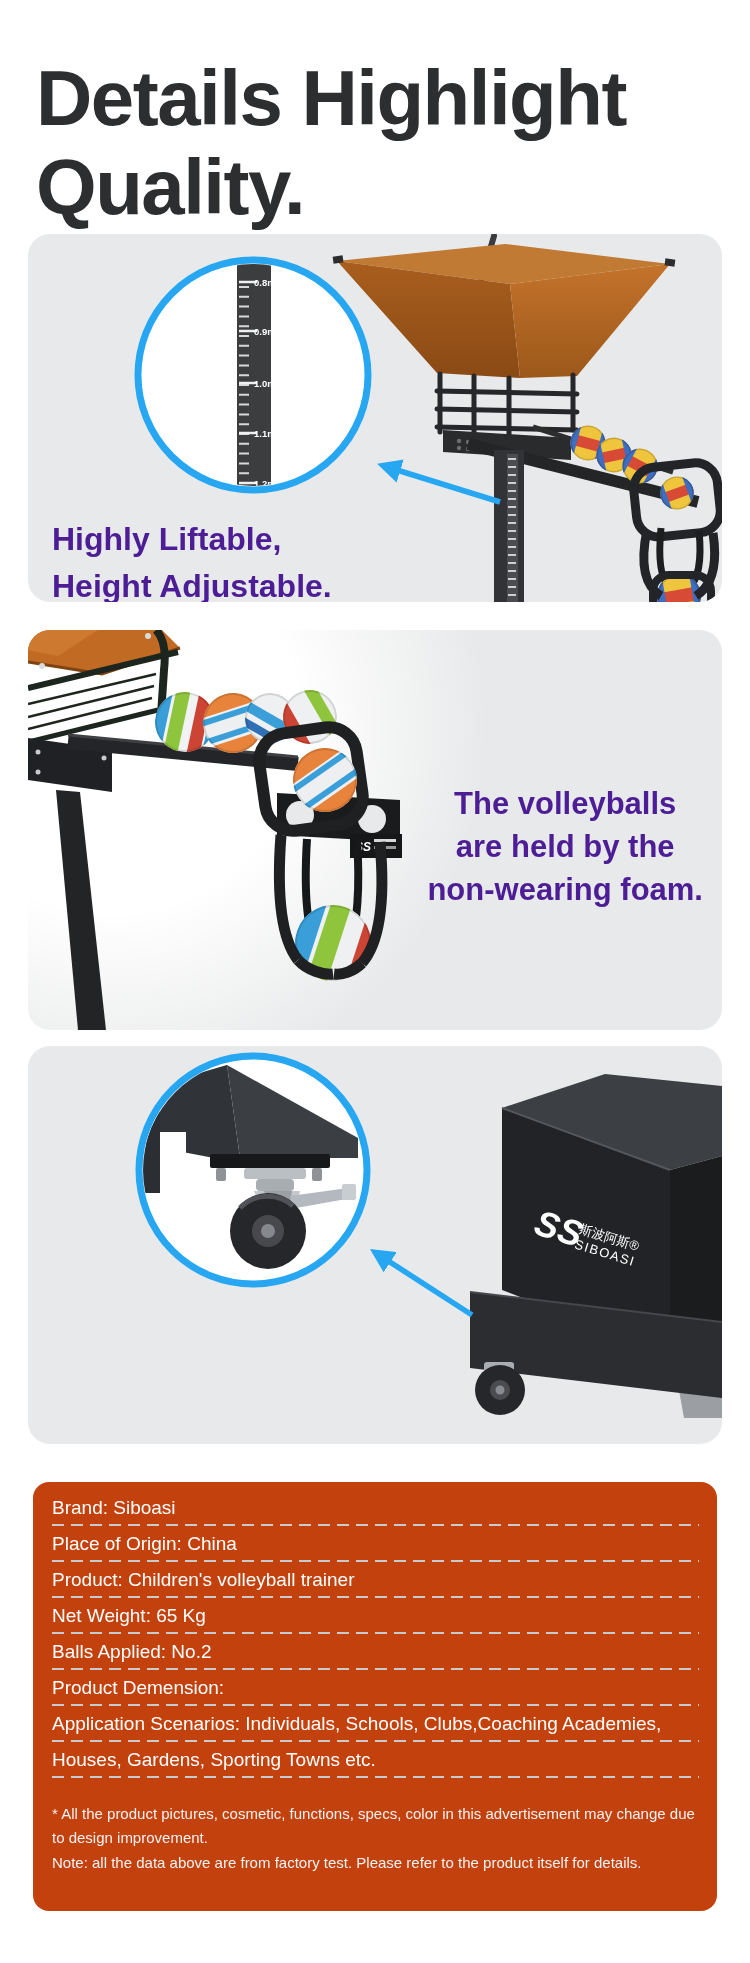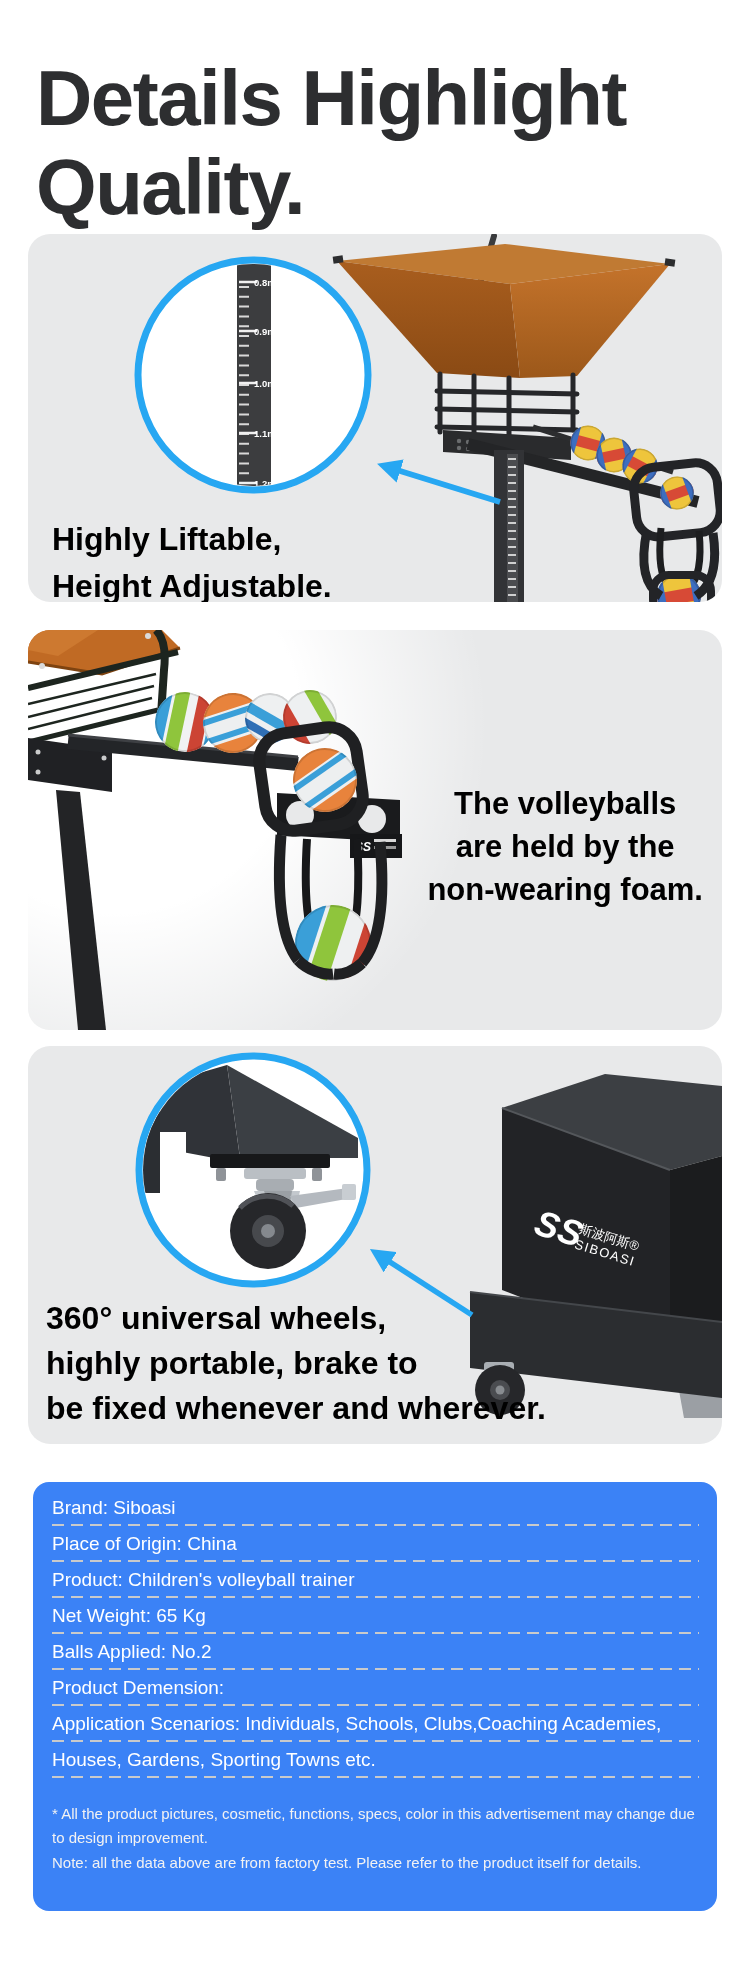--- a/index.html
+++ b/index.html
@@ -5,26 +5,26 @@
   html,body{margin:0;padding:0;background:#fff;}
   .page{position:relative;width:750px;height:1963px;background:#fff;overflow:hidden;
         font-family:"Liberation Sans",sans-serif;}
   .title{position:absolute;left:36px;top:2px;font-size:78px;line-height:89px;font-weight:bold;
          letter-spacing:-1.5px;color:#2d2e30;}
   .card{position:absolute;left:28px;width:694px;border-radius:22px;background:#e8e9ea;overflow:hidden;}
   #card1{top:234px;height:368px;}
   #card2{top:630px;height:400px;}
   #card3{top:1046px;height:398px;}
   .art{position:absolute;left:0;top:0;}
-  .cap{position:absolute;font-weight:bold;color:#000000;}
+  .cap{position:absolute;font-weight:bold;color:#4c1d95;}
   #cap1{left:24px;top:282px;font-size:32px;line-height:47px;}
   #cap2{right:19px;top:152px;font-size:31px;line-height:43px;text-align:center;}
   #cap3{left:18px;top:250px;font-size:32px;line-height:45px;}
   .specs{position:absolute;left:33px;top:1482px;width:684px;height:429px;border-radius:16px;
-         background:#3b82f6;box-sizing:border-box;padding:8px 16px 0 19px;}
+         background:#c2410c;box-sizing:border-box;padding:8px 16px 0 19px;}
   .specrow{position:relative;height:36px;line-height:36px;font-size:19px;color:#fff;
            white-space:nowrap;overflow:hidden;}
   .specrow::after{content:"";position:absolute;left:0;right:2px;bottom:0;height:2px;
            background:repeating-linear-gradient(90deg,#c9cacb 0 12px,transparent 12px 19px);}
   .notes{margin-top:24px;width:655px;font-size:15px;line-height:24px;color:#f2f2f3;}
   .note2{margin-top:1px;}
 </style>
 </head>
 <body>
 
@@ -342,25 +342,20 @@
             <circle cx="240" cy="185" r="38" fill="#26272a"></circle>
             <path d="M212,162 A38 38 0 0 1 265,160" stroke="#505257" stroke-width="5" fill="none"></path>
             <circle cx="240" cy="185" r="16" fill="#47494d"></circle>
             <circle cx="240" cy="185" r="7" fill="#85898e"></circle>
           </g>
         </g>
       </g>
 
       <line x1="444" y1="269" x2="348" y2="207" stroke="#27a7f2" stroke-width="5.5" marker-end="url(#ah3)"></line>
     </svg>
-    <div class="cap" id="cap3">
-      <div>360° universal wheels,</div>
-      <div>highly portable, brake to</div>
-      <div>be fixed whenever and wherever.</div>
-    </div>
   </section>
 
   <section class="specs">
     <div class="specrow">Brand: Siboasi</div>
     <div class="specrow">Place of Origin: China</div>
     <div class="specrow">Product: Children's volleyball trainer</div>
     <div class="specrow">Net Weight: 65 Kg</div>
     <div class="specrow">Balls Applied: No.2</div>
     <div class="specrow">Product Demension:</div>
     <div class="specrow">Application Scenarios: Individuals, Schools, Clubs,Coaching Academies,</div>

